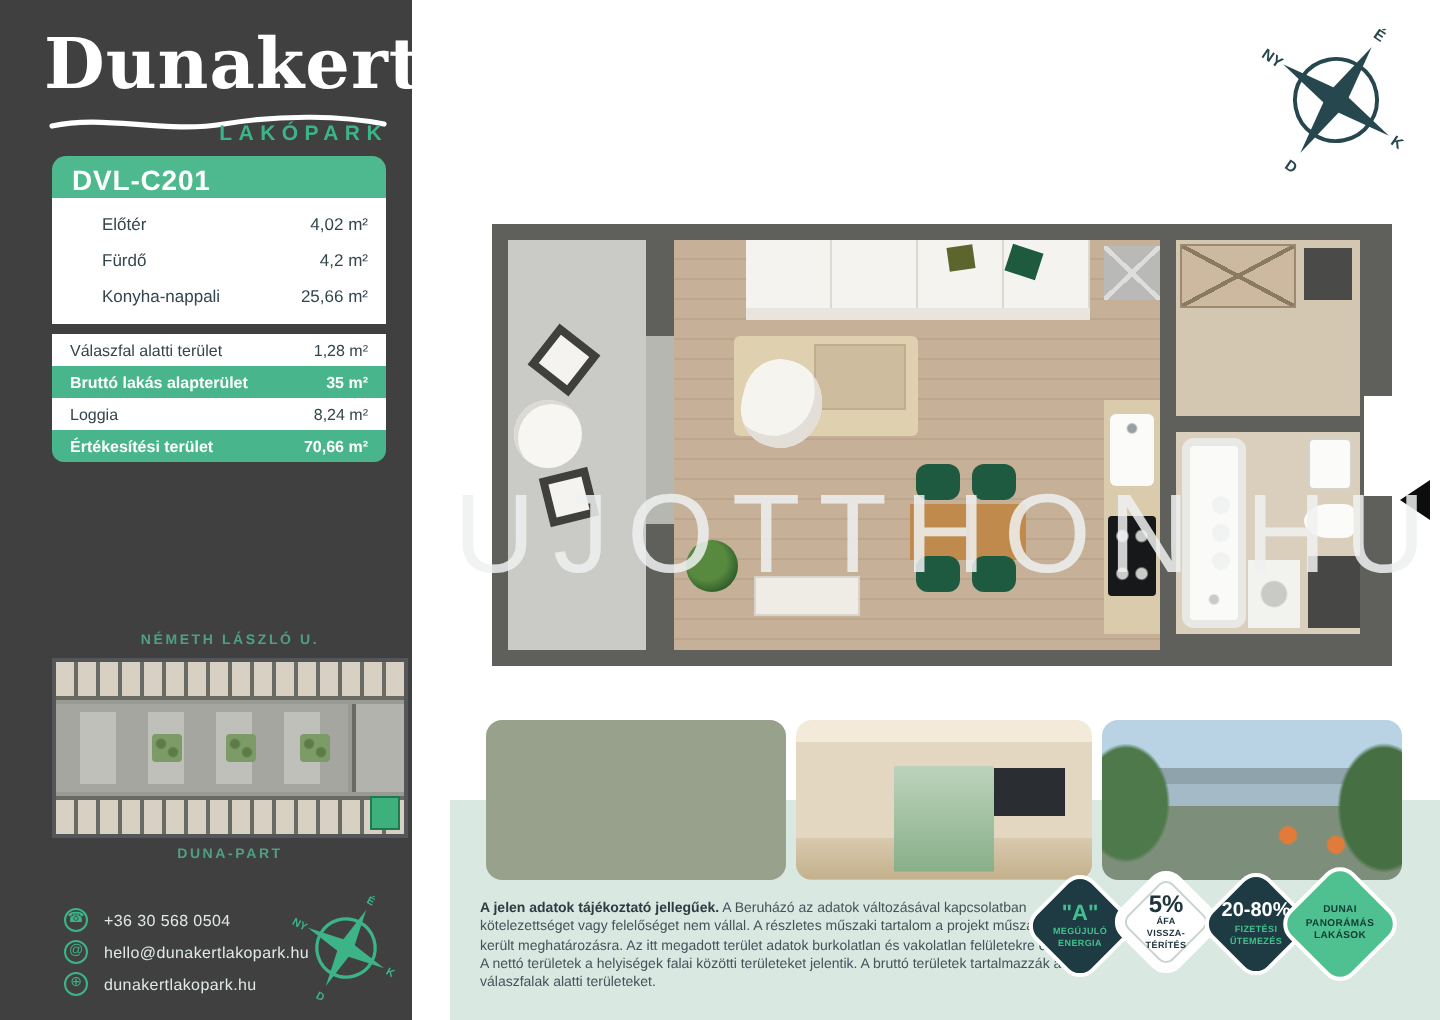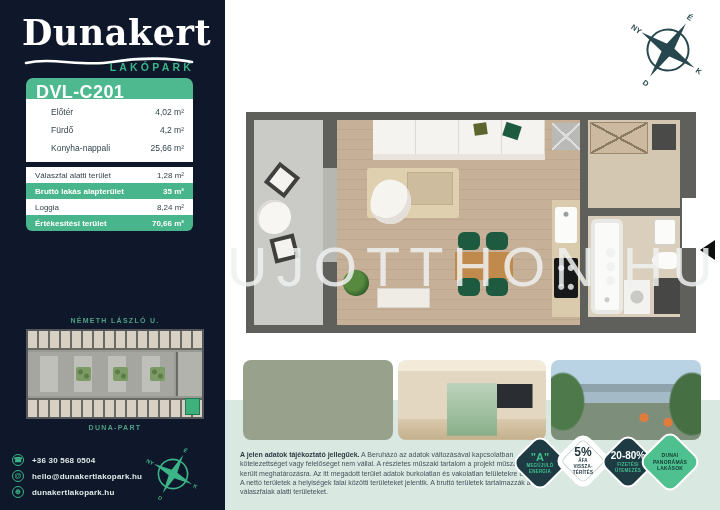--- a/index.html
+++ b/index.html
@@ -2,33 +2,33 @@
 <html><head>
 <meta charset="utf-8">
 <style>
   * { margin:0; padding:0; box-sizing:border-box; }
   html,body { width:720px; height:510px; }
   body {
     position:relative; overflow:hidden; background:#ffffff;
     font-family:"Liberation Sans", sans-serif;
   }
   
-  .sidebar { position:absolute; left:0; top:0; width:225px; height:510px; background:#0f172a; }
+  .sidebar { position:absolute; left:0; top:0; width:206px; height:510px; background:#404040; }
   .brand-name {
     position:absolute; left:22px; top:12px; width:182px;
     font-family:"DejaVu Serif", serif; font-weight:bold; font-size:35px; color:#ffffff; letter-spacing:0.5px;
   }
   .brand-wave { position:absolute; left:24px; top:56px; }
   .brand-sub {
     position:absolute; left:24px; top:61px; width:170px; text-align:right;
     color:#3cb488; font-weight:bold; font-size:10.5px; letter-spacing:3.2px;
   }
   .panel-header {
     position:absolute; left:26px; top:78px; width:167px; height:21px;
-    background:#4eb98e; color:#fff; font-weight:bold; font-size:18px;
+    background:#4eb98e; color:#fff; font-weight:bold; font-size:14px;
     border-radius:7px 7px 0 0; padding:4px 0 0 10px; letter-spacing:0.4px;
   }
   .rooms-block { position:absolute; left:26px; top:99px; width:167px; background:#ffffff; padding:4px 0 5px 16px; }
   .room-row { display:flex; justify-content:space-between; align-items:center; height:18px; padding:0 9px; font-size:8.5px; color:#33454d; }
   .summary-block { position:absolute; left:26px; top:167px; width:167px; }
   .sum-row { display:flex; justify-content:space-between; align-items:center; height:16px; padding:0 9px; font-size:8px; }
   .sum-row.hl { background:#49b58c; color:#ffffff; font-weight:bold; }
   .sum-row.plain { background:#ffffff; color:#33454d; }
   .sum-row.last { border-radius:0 0 6px 6px; }
   .street-label { position:absolute; left:26px; width:178px; text-align:center; font-size:7px; letter-spacing:1.3px; color:#4f9f85; font-weight:bold; }
@@ -39,21 +39,21 @@
   .sp-strip.top { top:0; border-bottom:2px solid #6a6a64; }
   .sp-strip.bottom { bottom:0; border-top:2px solid #6a6a64; }
   .sp-mid { position:absolute; left:0; top:21px; right:28px; height:44px; background:#a6a6a0; }
   .sp-slabs { position:absolute; left:12px; top:4px; right:8px; height:36px;
     background:repeating-linear-gradient(90deg,#c6c6c1 0 18px, transparent 18px 34px); opacity:.8; }
   .sp-court { position:absolute; top:15px; width:15px; height:14px; background:#7d9b66; border-radius:2px;
     background-image:radial-gradient(circle at 30% 35%, #5c7b47 0 2px, transparent 3px), radial-gradient(circle at 70% 65%, #5c7b47 0 2px, transparent 3px); }
   .sp-right { position:absolute; right:0; top:21px; width:26px; height:44px; background:#b3b3ad; border-left:2px solid #6a6a64; }
   .sp-unit { position:absolute; right:2px; bottom:2px; width:15px; height:17px; background:#3db07c; border:1px solid #1f7a54; }
   
-  .contact { position:absolute; left:12px; top:452px;font-weight:bold; }
+  .contact { position:absolute; left:32px; top:452px; }
   .contact-row { display:flex; align-items:center; height:16px; }
   .c-icon { width:12px; height:12px; border:1px solid #3cb488; border-radius:50%; color:#3cb488;
     font-size:7px; line-height:10px; text-align:center; margin-right:8px; flex:0 0 auto; }
   .c-text { font-size:8px; color:#dfe9e6; letter-spacing:0.2px; }
   
   .compass { position:absolute; }
   .compass svg { overflow:visible; display:block; }
   .compass-side { left:146px; top:447px; width:54px; height:54px; color:#3cb488; transform:rotate(28deg); }
   .compass-main { left:630px; top:12px; width:76px; height:76px; color:#27474f; transform:rotate(34deg); }
   .compass text { font-size:10px; font-weight:bold; fill:currentColor; font-family:"Liberation Sans",sans-serif; }

